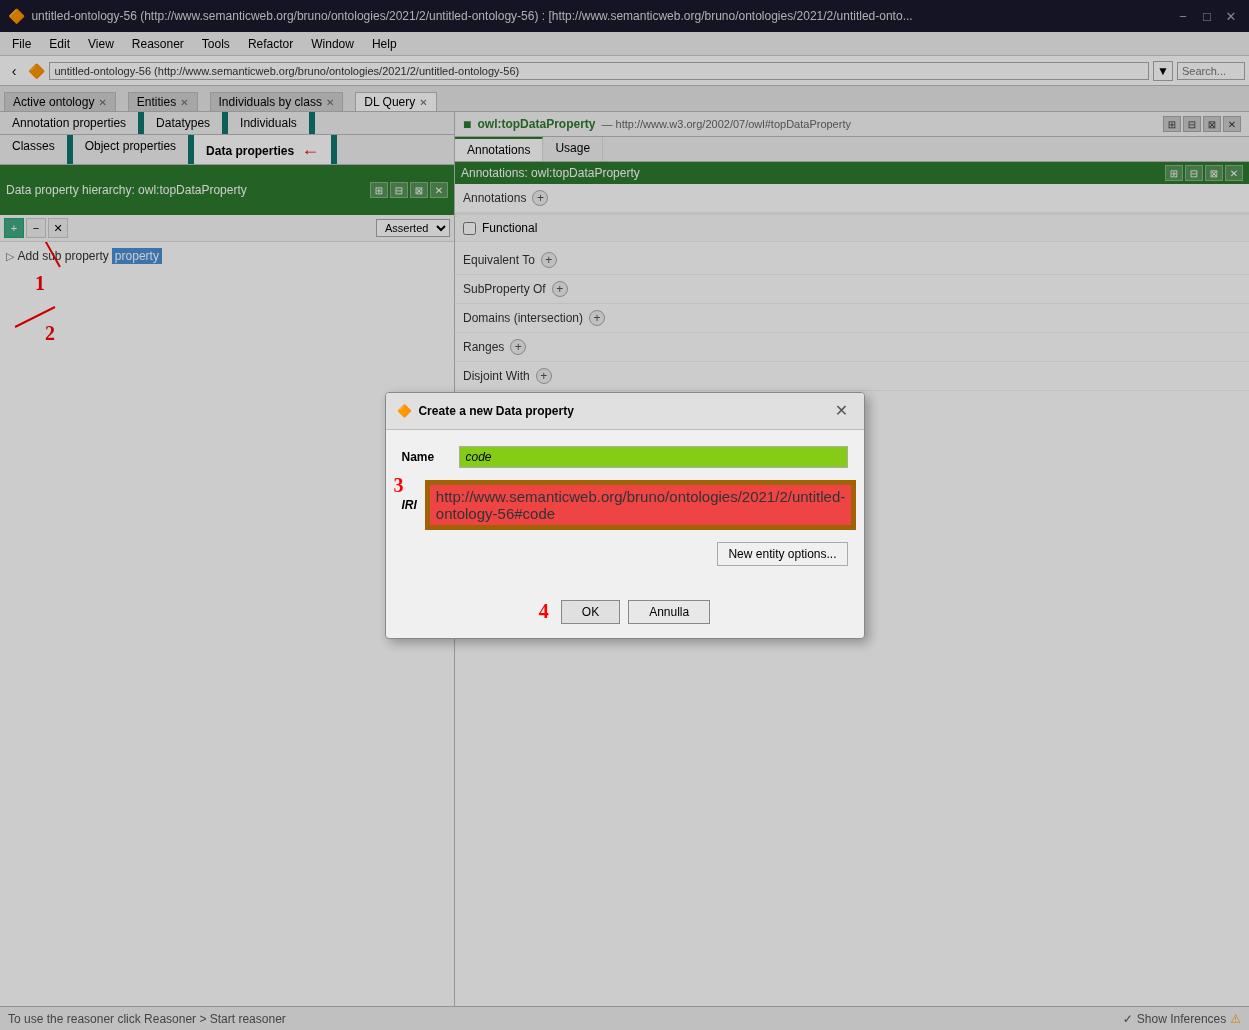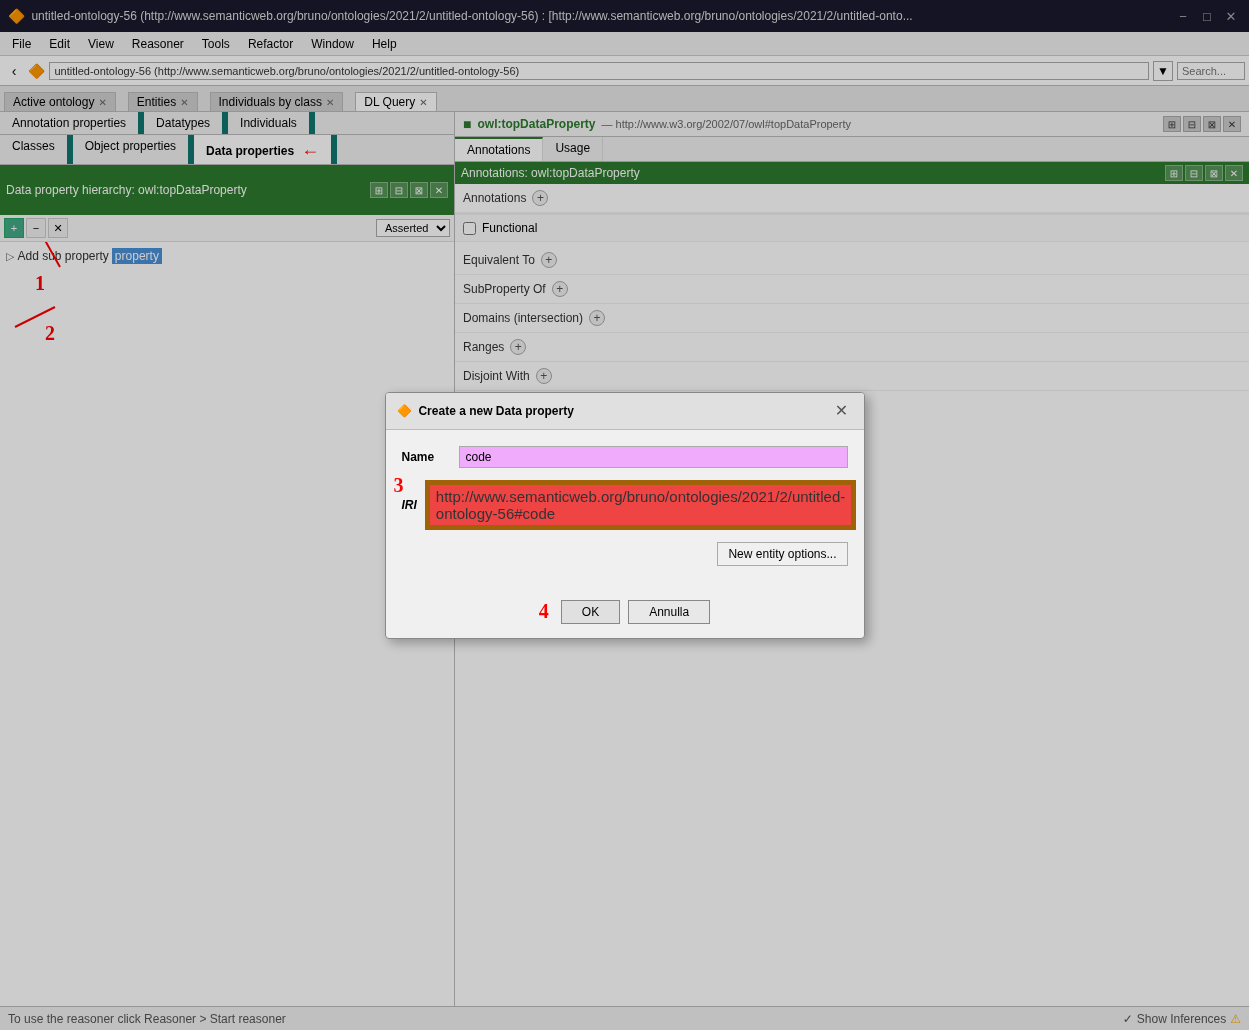--- a/index.html
+++ b/index.html
@@ -320,21 +320,22 @@
     .form-label {
       font-size: 12px;
       font-weight: bold;
       width: 40px;
     }
     .form-input {
       flex: 1;
       border: 1px solid #aaa;
       padding: 3px 6px;
       font-size: 12px;
-      background: #f0abfc;
+      background: #84cc16;
+      font-style: italic;
     }
     .iri-row {
       display: flex;
       align-items: center;
       gap: 8px;
       margin-bottom: 12px;
       font-size: 11px;
     }
     .iri-label {
       font-size: 12px;

